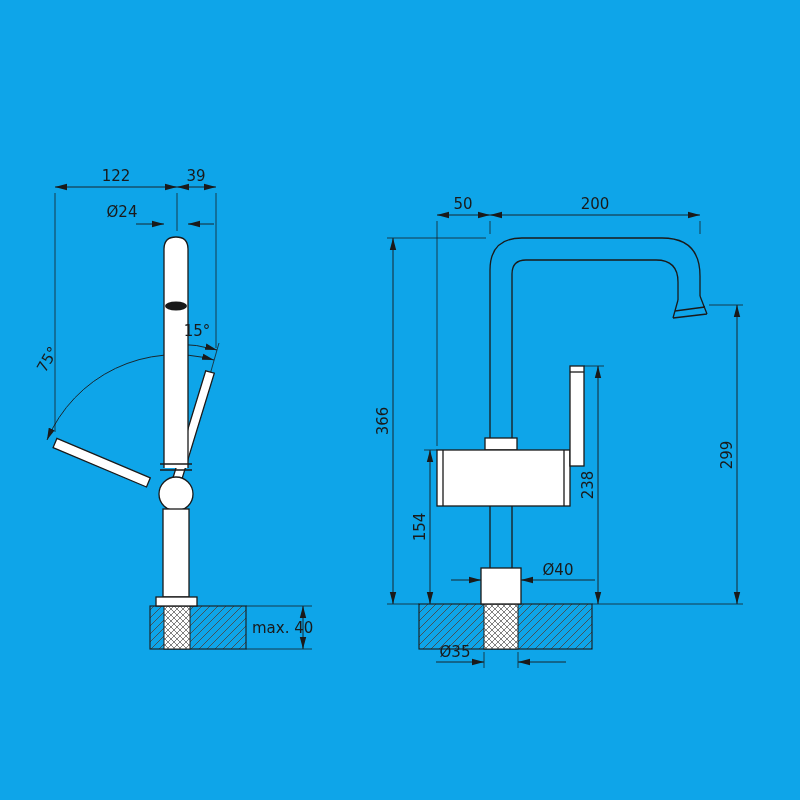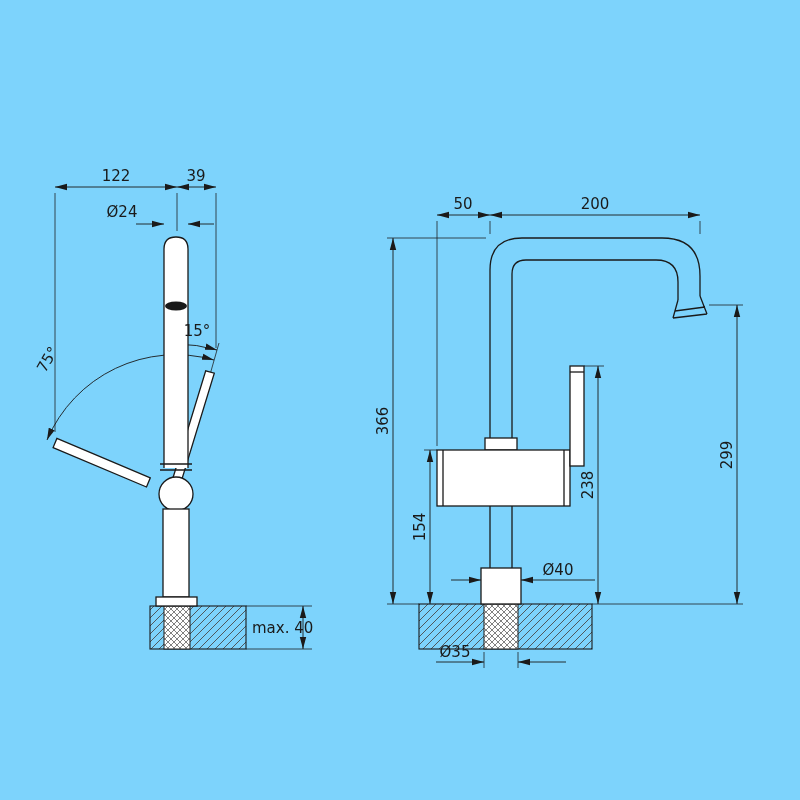--- a/index.html
+++ b/index.html
@@ -4,21 +4,21 @@
 <style>
   html, body {
     margin: 0;
     padding: 0;
     background: #ffffff;
     font-family: "DejaVu Sans", "Liberation Sans", sans-serif;
   }
   .page {
     width: 800px;
     height: 800px;
-    background: #7dd3fc;
+    background: #0ea5e9;
     position: relative;
     overflow: hidden;
   }
   svg { display: block; }
   text {
     font-family: "DejaVu Sans", "Liberation Sans", sans-serif;
     font-size: 15px;
     fill: #1a1a1a;
   }
   .outline  { fill: none; stroke: #1a1a1a; stroke-width: 1.3; }

